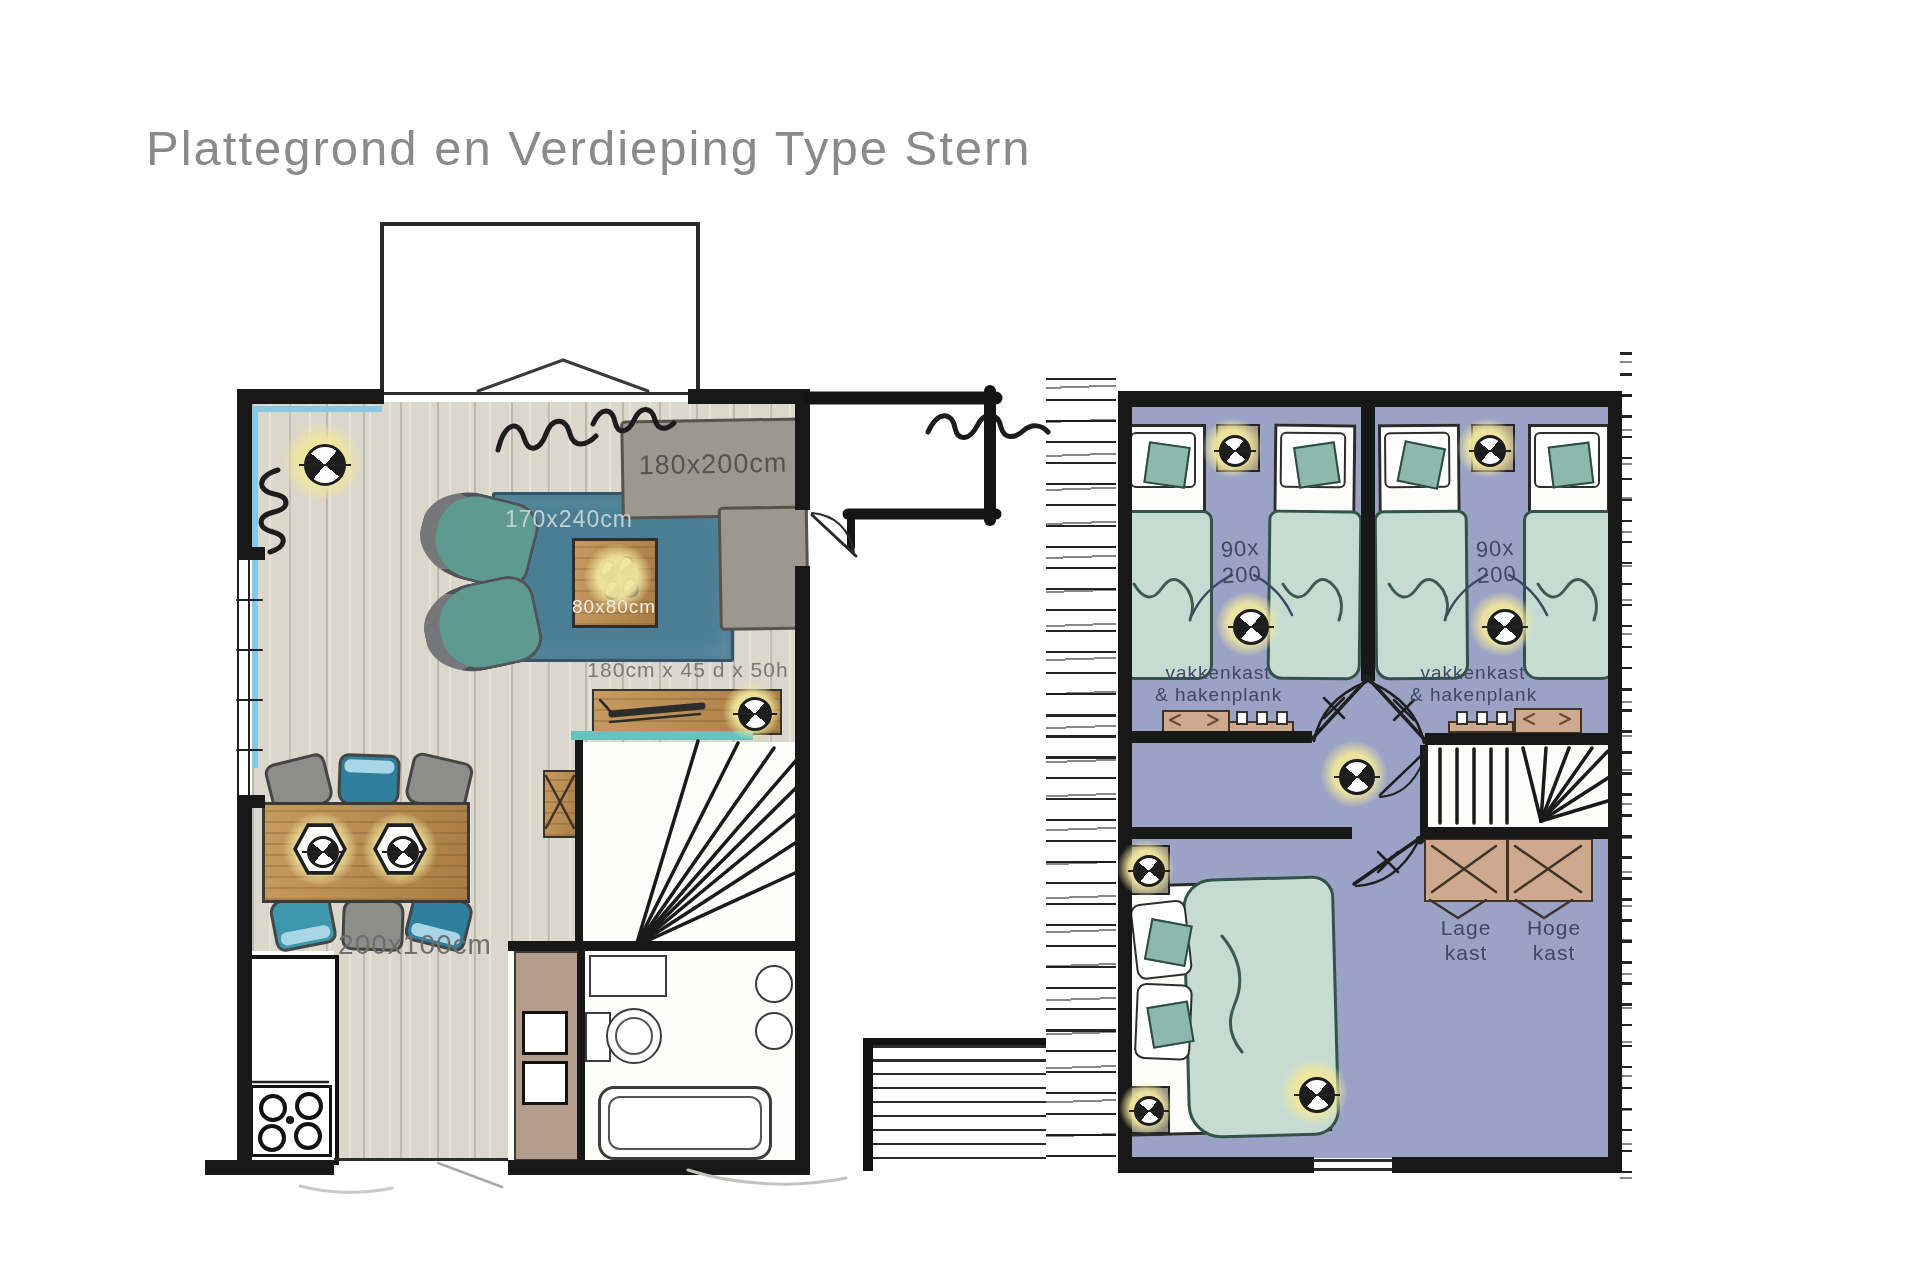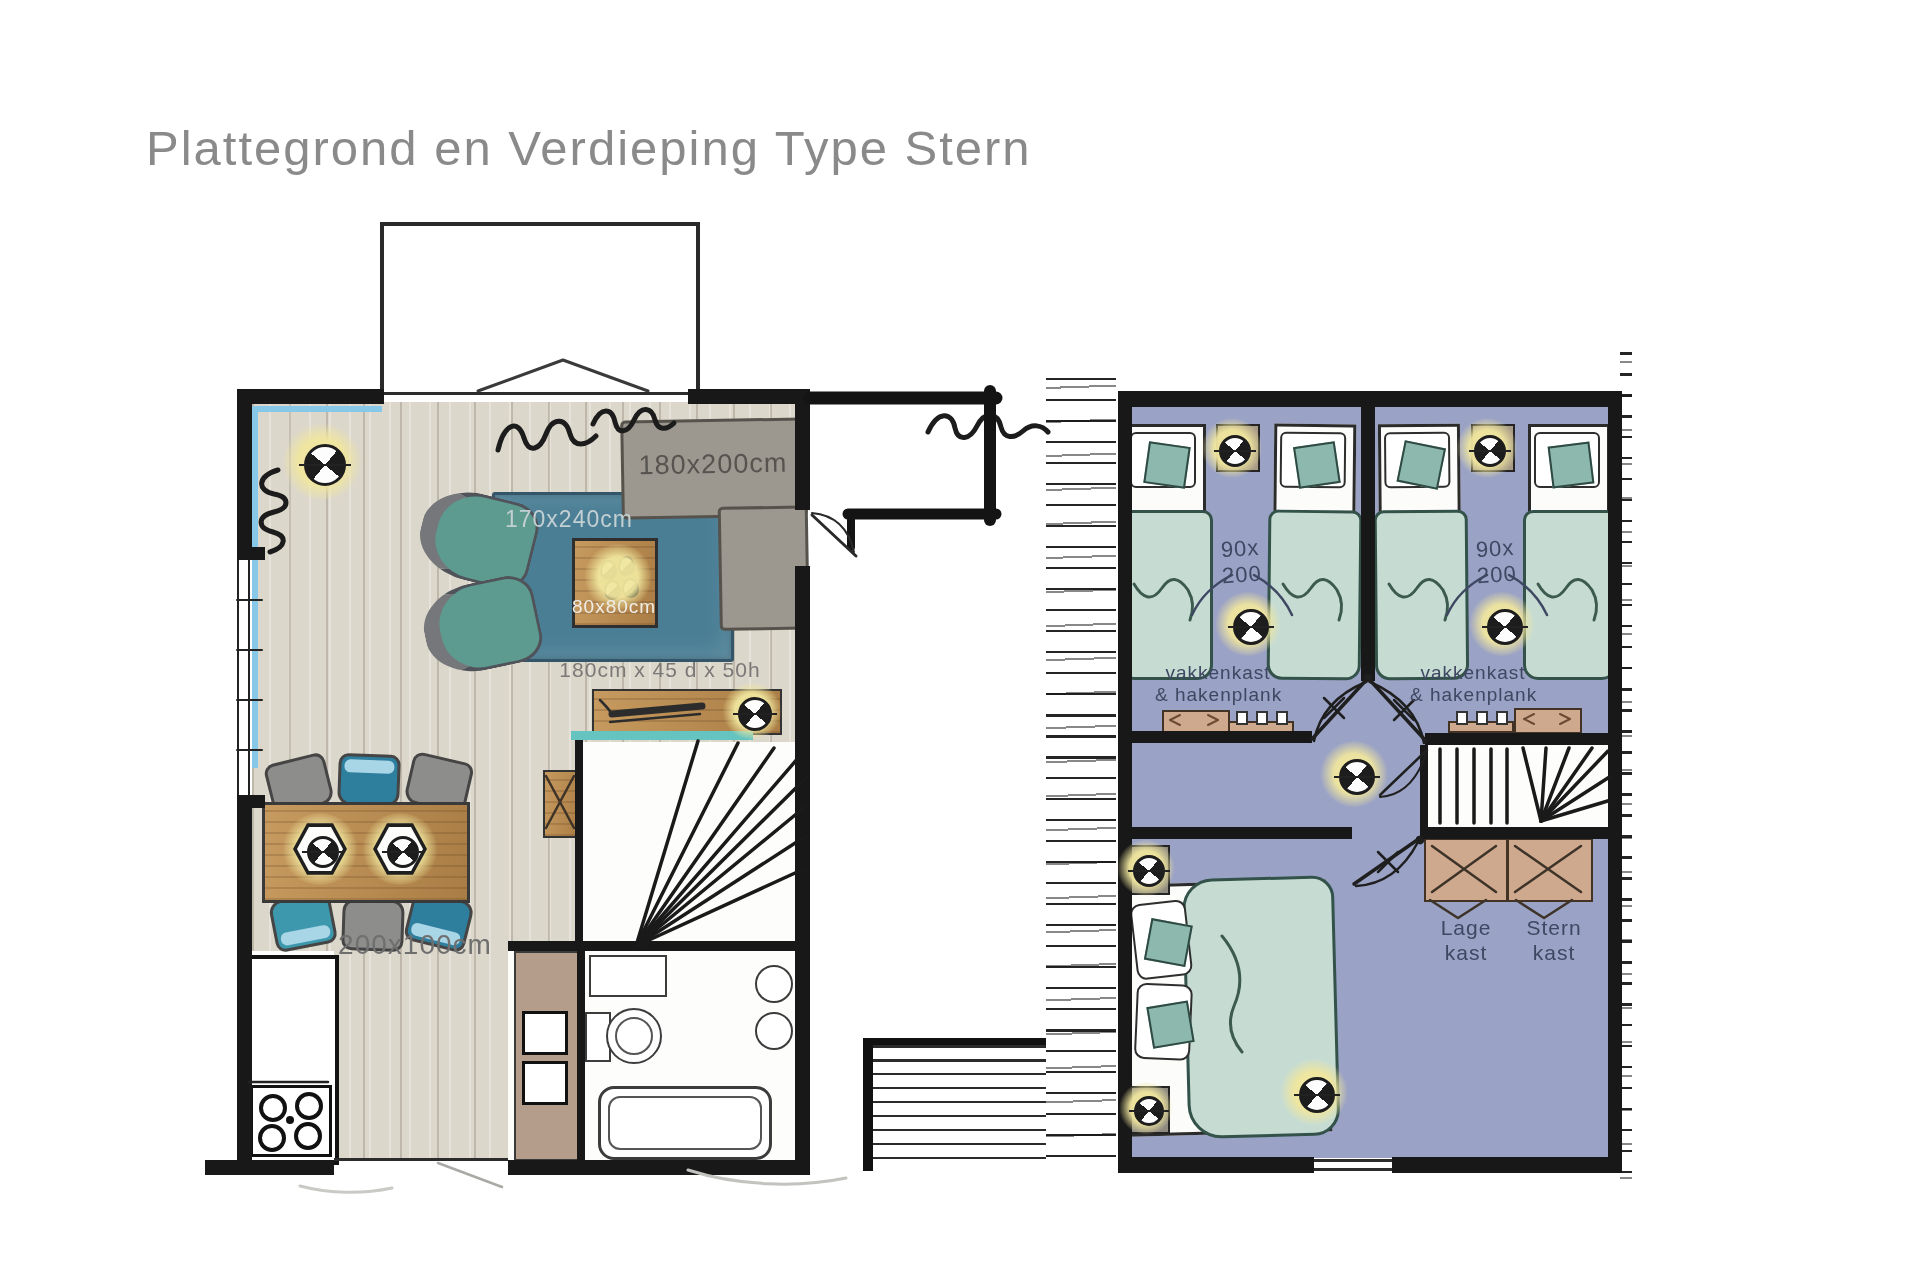--- a/index.html
+++ b/index.html
@@ -105,21 +105,21 @@
 
     <div class="armchair zt" style="left:420px;top:494px;transform:rotate(14deg);"></div>
     <div class="armchair zt" style="left:424px;top:582px;transform:rotate(-12deg);"></div>
 
     <div class="abs zt" style="left:622px;top:419px;width:184px;height:210px;transform:rotate(-1deg);">
       <div class="sofa-part" style="left:0;top:0;width:180px;height:93px;"></div>
       <div class="sofa-part" style="left:96px;top:88px;width:84px;height:118px;"></div>
       <div class="lbl" style="left:8px;top:30px;width:168px;font-size:27px;color:#575450;">180x200cm</div>
     </div>
 
-    <div class="lbl" style="left:530px;top:658px;width:260px;font-size:21px;color:#7b7977;">180cm x 45 d x 50h</div>
+    <div class="lbl" style="left:558px;top:658px;width:260px;font-size:21px;color:#7b7977;">180cm x 45 d x 50h</div>
     <div class="abs woodfurn zt" style="left:592px;top:689px;width:186px;height:42px;border:2.5px solid #333;"></div>
     <div class="light" style="left:752px;top:711px;">
       <i class="glow" style="left:-30px;top:-28px;width:60px;height:56px;"></i>
       <i class="bulb" style="left:-14px;top:-14px;width:28px;height:28px;"></i>
     </div>
 
     <div class="abs woodfurn zt" style="left:543px;top:770px;width:35px;height:64px;border:2px solid #333;"></div>
 
     <div class="chair zt" style="left:268px;top:758px;transform:rotate(-14deg);"></div>
     <div class="chair c-blue zt" style="left:338px;top:754px;transform:rotate(2deg);">
@@ -309,21 +309,21 @@
       <i class="bulb" style="left:-12px;top:-12px;width:24px;height:24px;"></i>
     </div>
 
     <div class="abs cab-pink zt" style="left:1424px;top:838px;width:80px;height:60px;"></div>
     <div class="abs cab-pink zt" style="left:1507px;top:838px;width:82px;height:60px;"></div>
     <div class="lbl" style="left:1428px;top:916px;width:76px;font-size:21px;color:#3f4862;">
       <span>Lage</span><br>
       <span>kast</span>
     </div>
     <div class="lbl" style="left:1516px;top:916px;width:76px;font-size:21px;color:#3f4862;">
-      <span>Stern</span><br>
+      <span>Hoge</span><br>
       <span>kast</span>
     </div>
 
     <div class="wall zw" style="left:1118px;top:391px;width:504px;height:16px;"></div>
     <div class="wall zw" style="left:1118px;top:391px;width:14px;height:782px;"></div>
     <div class="wall zw" style="left:1608px;top:391px;width:14px;height:782px;"></div>
     <div class="wall zw" style="left:1118px;top:1157px;width:196px;height:16px;"></div>
     <div class="wall zw" style="left:1392px;top:1157px;width:230px;height:16px;"></div>
     <div class="thinwall zw" style="left:1314px;top:1159px;width:78px;height:3px;"></div>
     <div class="thinwall zw" style="left:1314px;top:1168px;width:78px;height:3px;"></div>

